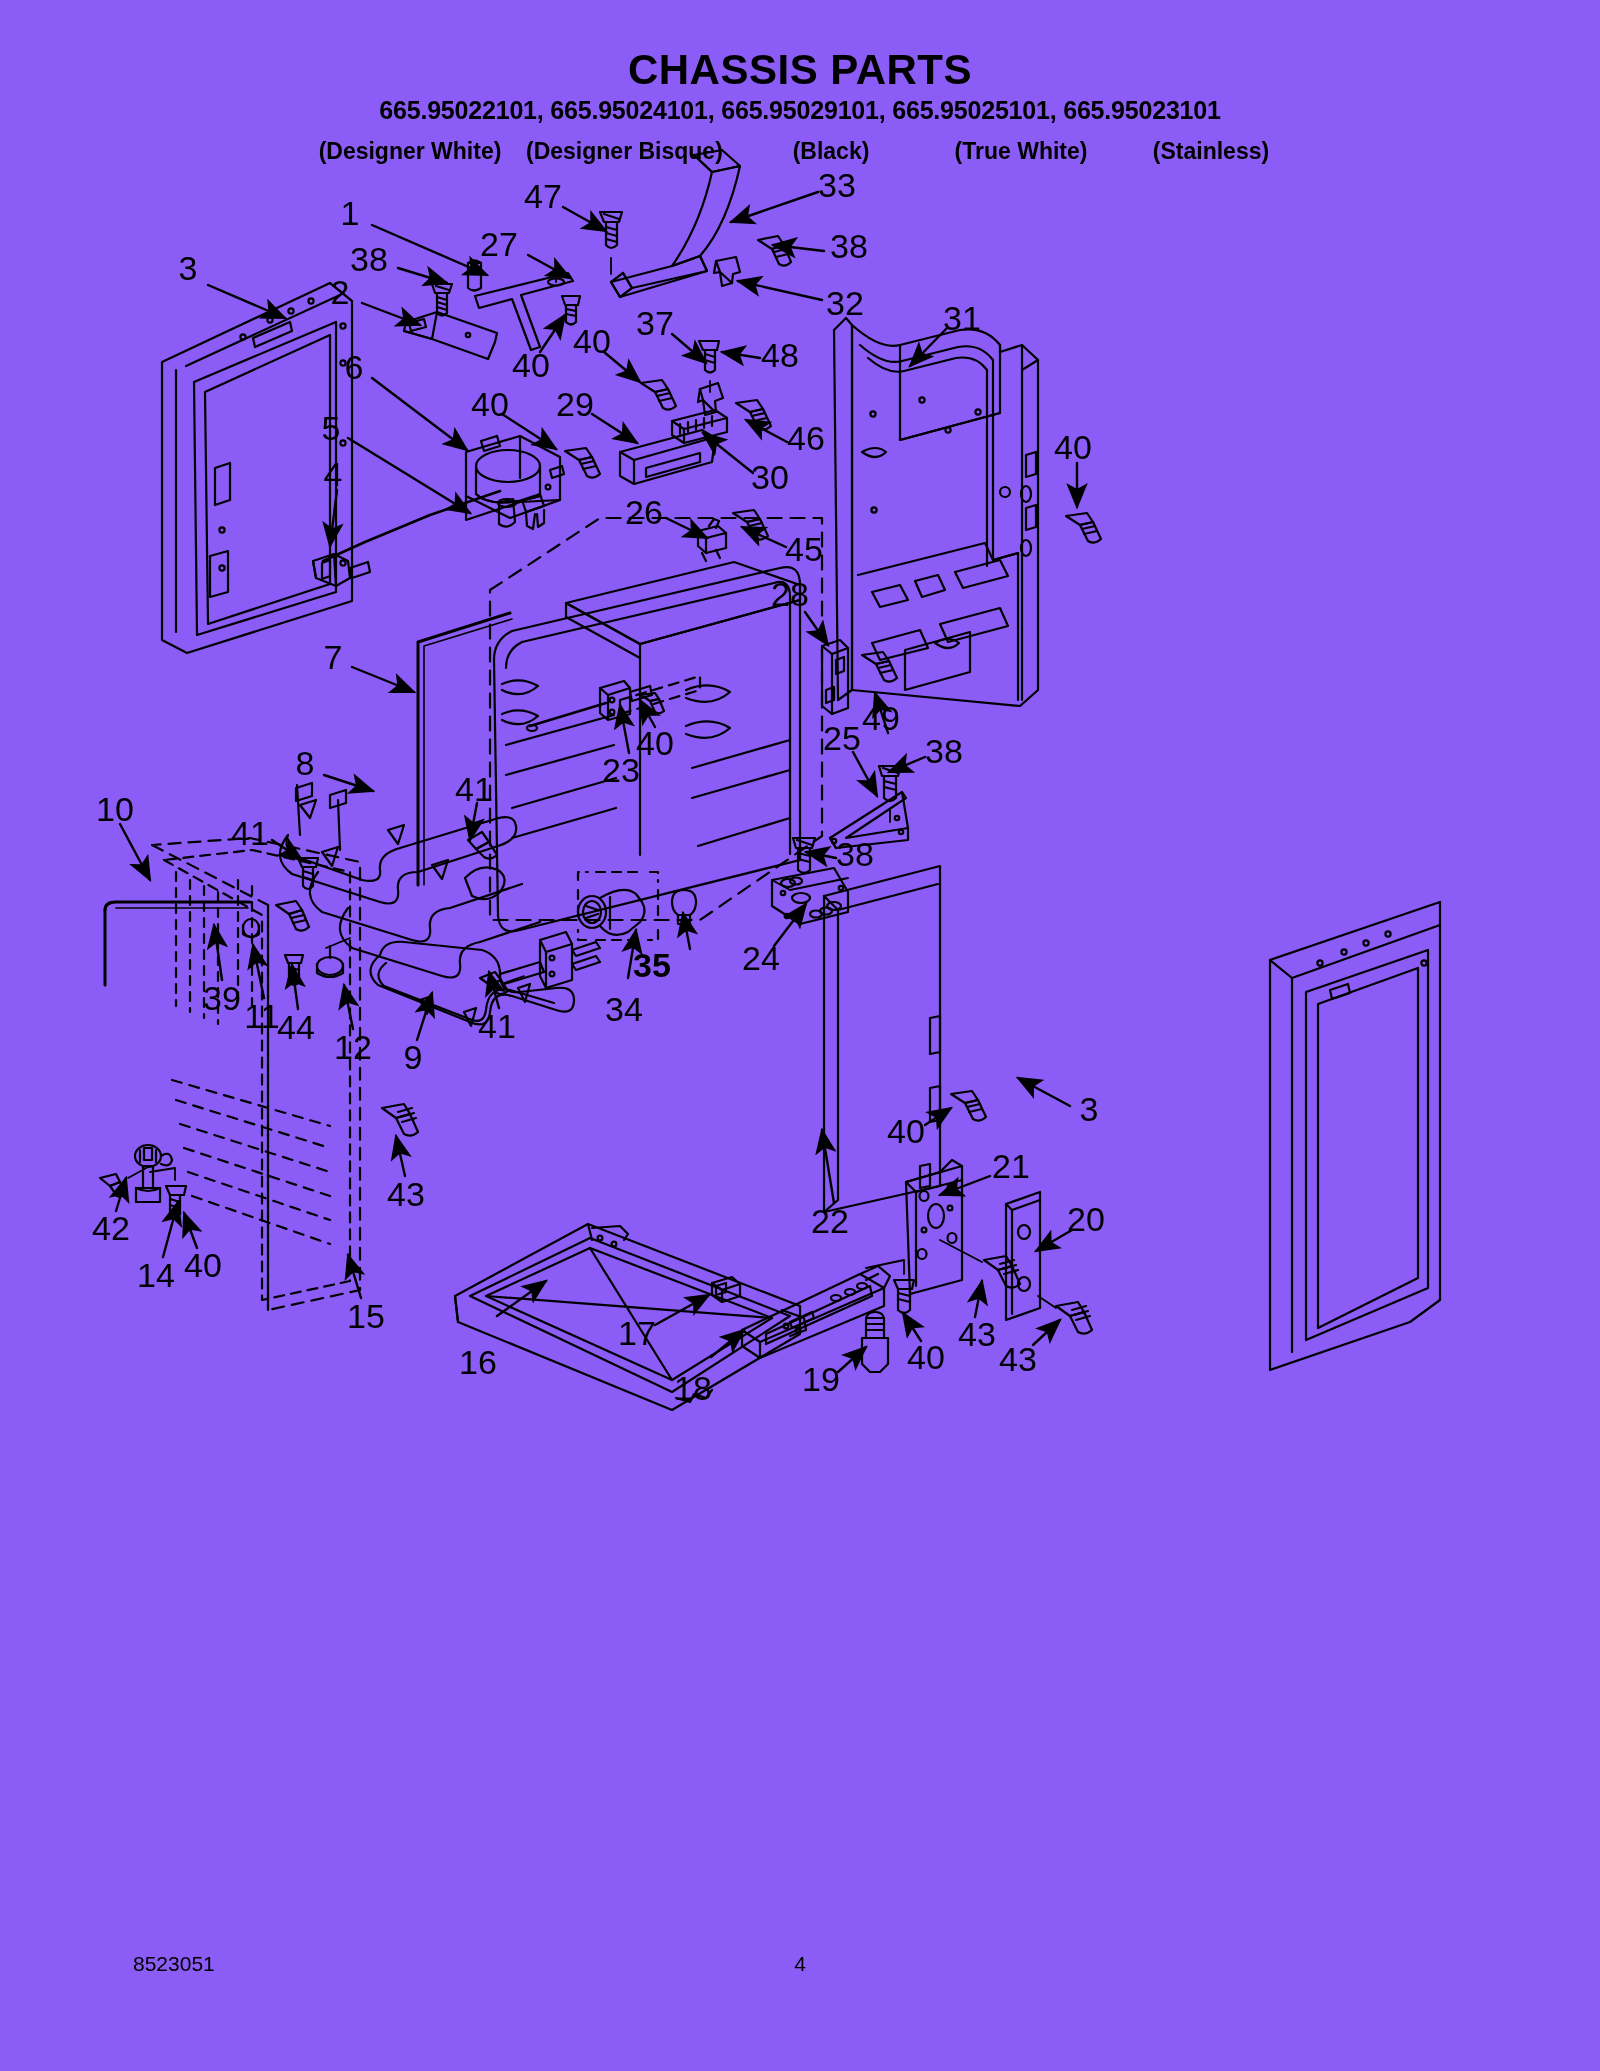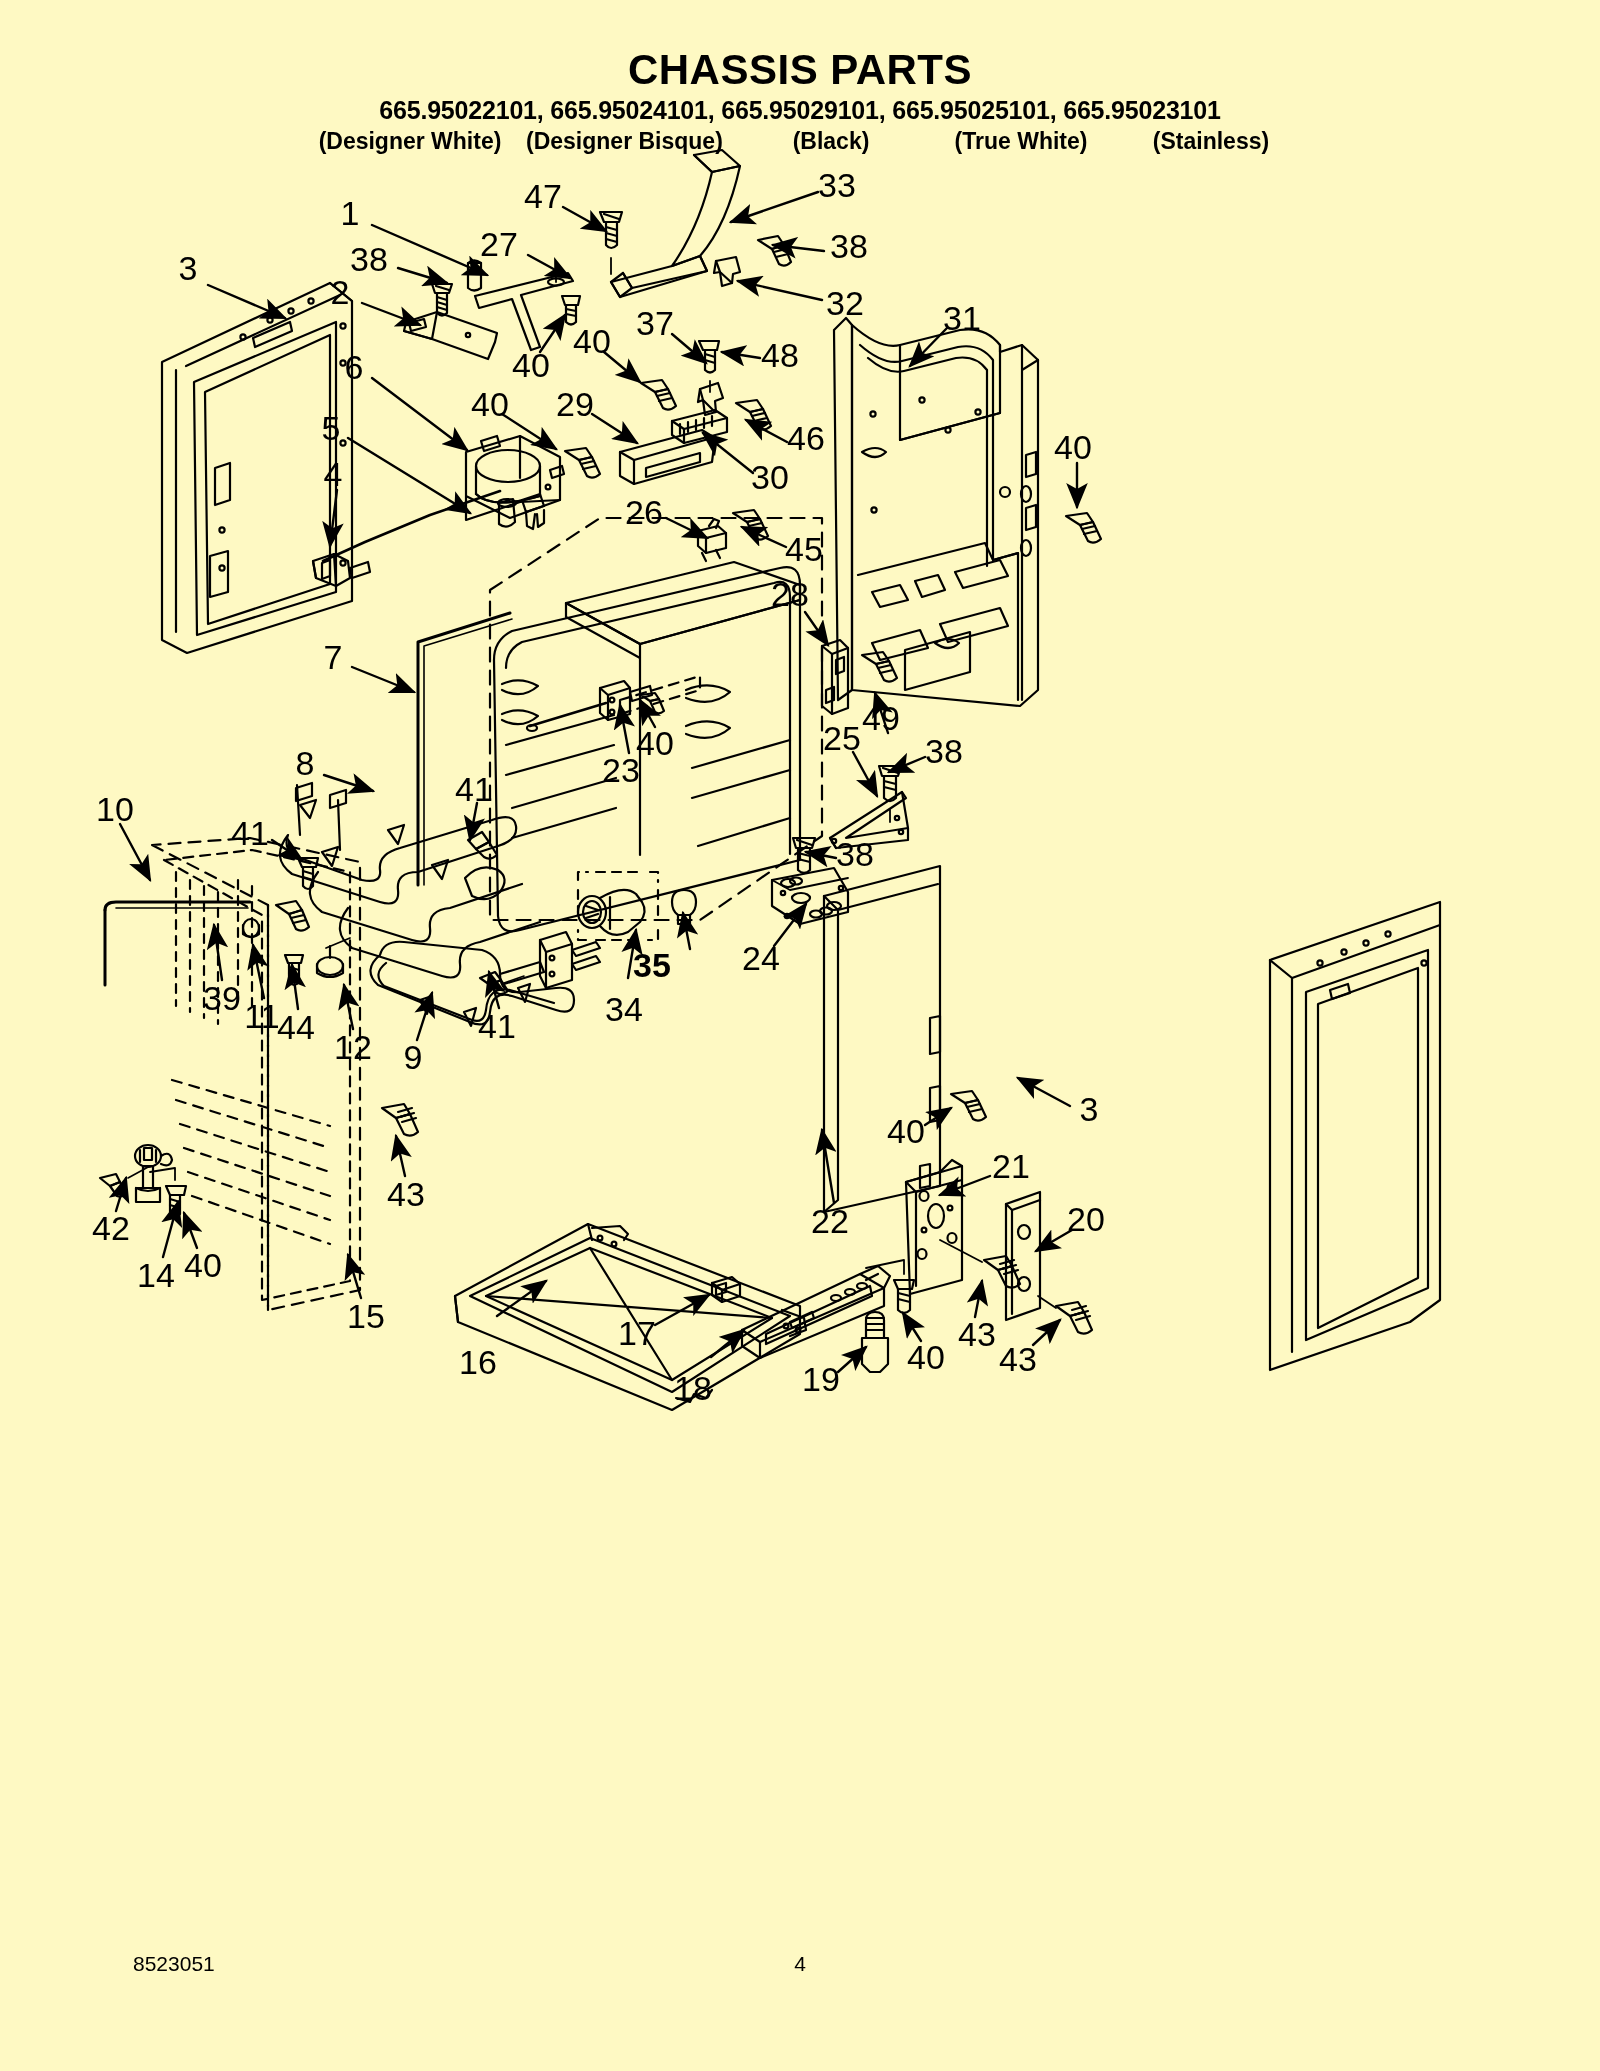--- a/index.html
+++ b/index.html
@@ -1,34 +1,34 @@
 <!DOCTYPE html>
 <html><head>
 <meta charset="utf-8">
 <style>
   html,body{margin:0;padding:0;background:#ffffff;}
   body{
     width:1600px;height:2071px;position:relative;overflow:hidden;
     font-family:"Liberation Sans", sans-serif;color:#000;
   }
-  #page{position:absolute;inset:0;background:#fef9c3;}
+  #page{position:absolute;inset:0;background:#8b5cf6;}
 
   
   .hdr{position:absolute;left:0;right:0;top:48px;text-align:center;}
   .hdr-title{
     font-size:42px;font-weight:bold;letter-spacing:.5px;line-height:1.05;
     font-family:"Liberation Sans", sans-serif;
   }
   .hdr-models{
     margin-top:2px;font-size:25px;font-weight:bold;line-height:1.28;
     letter-spacing:-0.2px;white-space:nowrap;
   }
   .hdr-models .lbl{font-weight:bold;}
   .hdr-colors{
-    margin-top:2px;font-size:23px;font-weight:bold;
+    margin-top:12px;font-size:23px;font-weight:bold;
     display:flex;justify-content:center;gap:0;white-space:nowrap;
   }
   .hdr-colors span{display:inline-block;}
   .c1{width:232px;text-align:center;}
   .c2{width:210px;text-align:left;}
   .c3{width:190px;text-align:center;}
   .c4{width:190px;text-align:center;}
   .c5{width:190px;text-align:center;}
 
   

